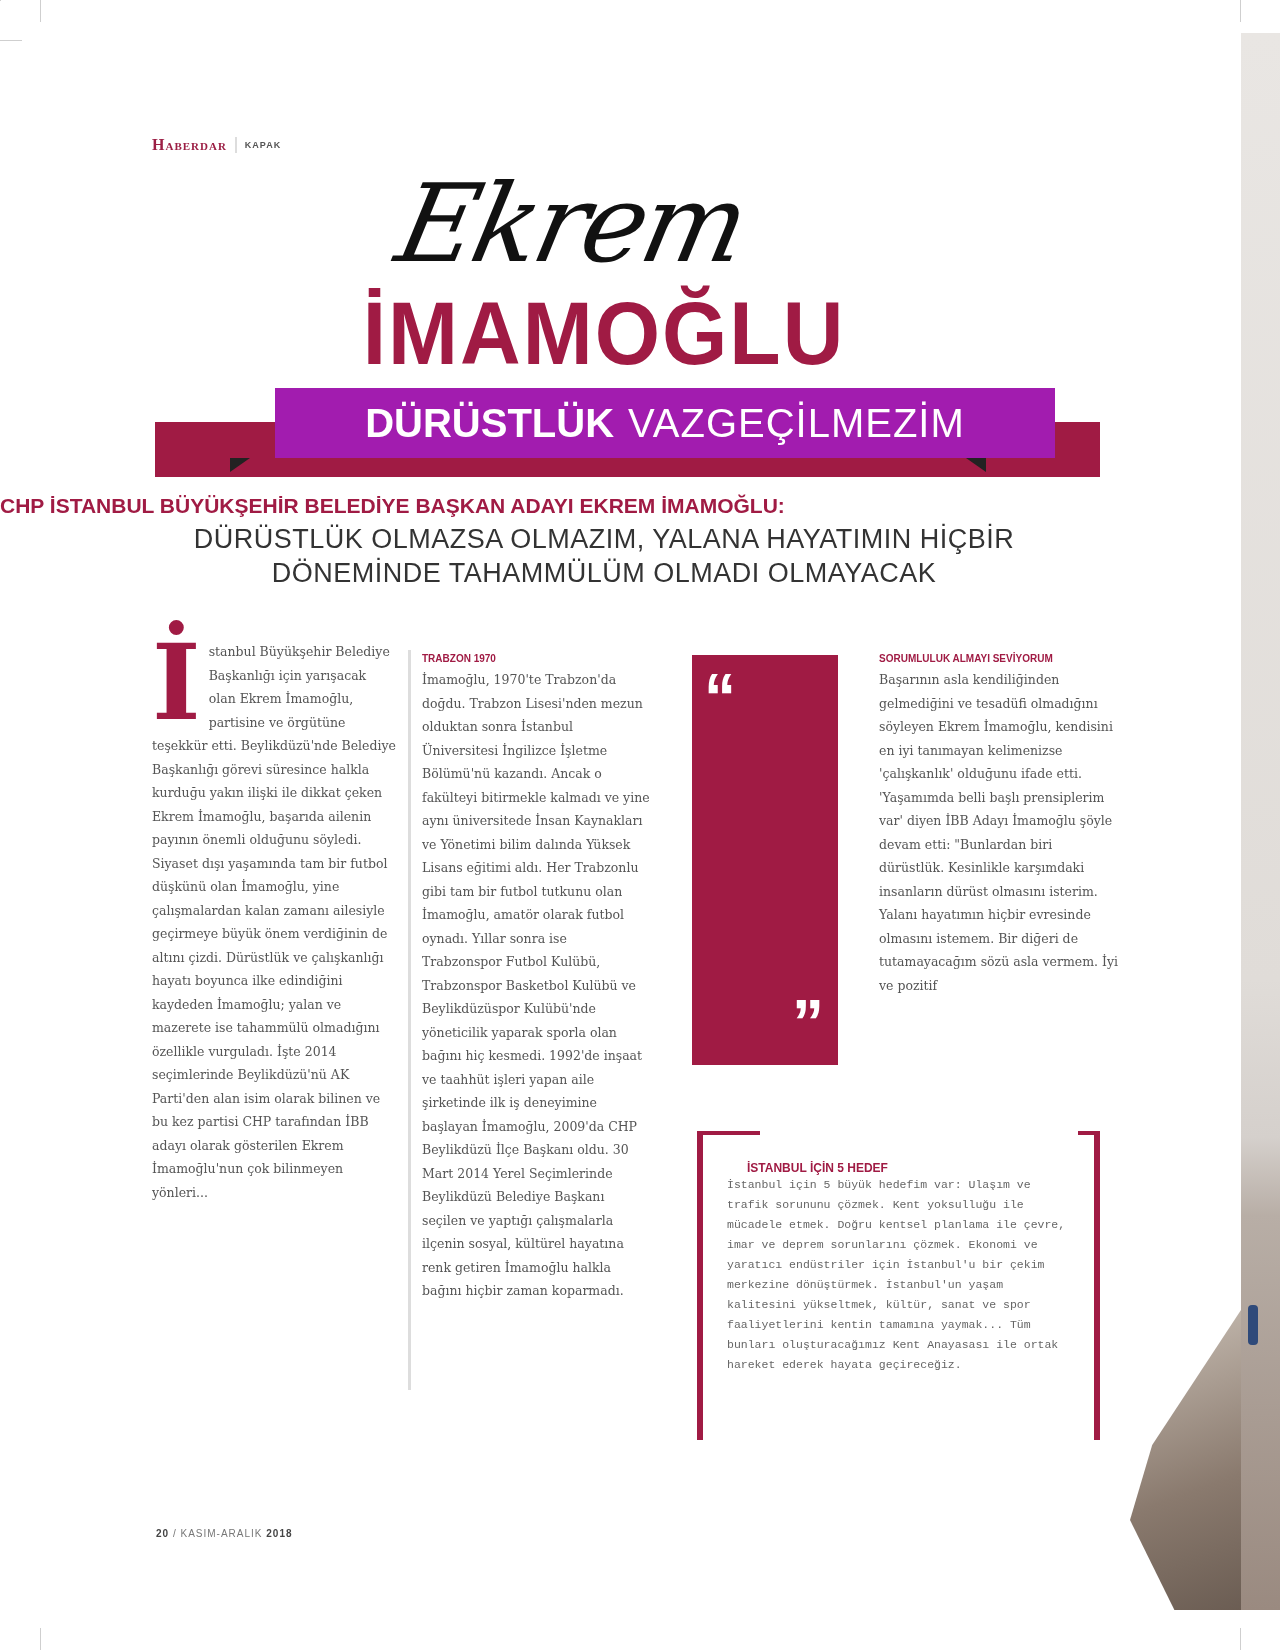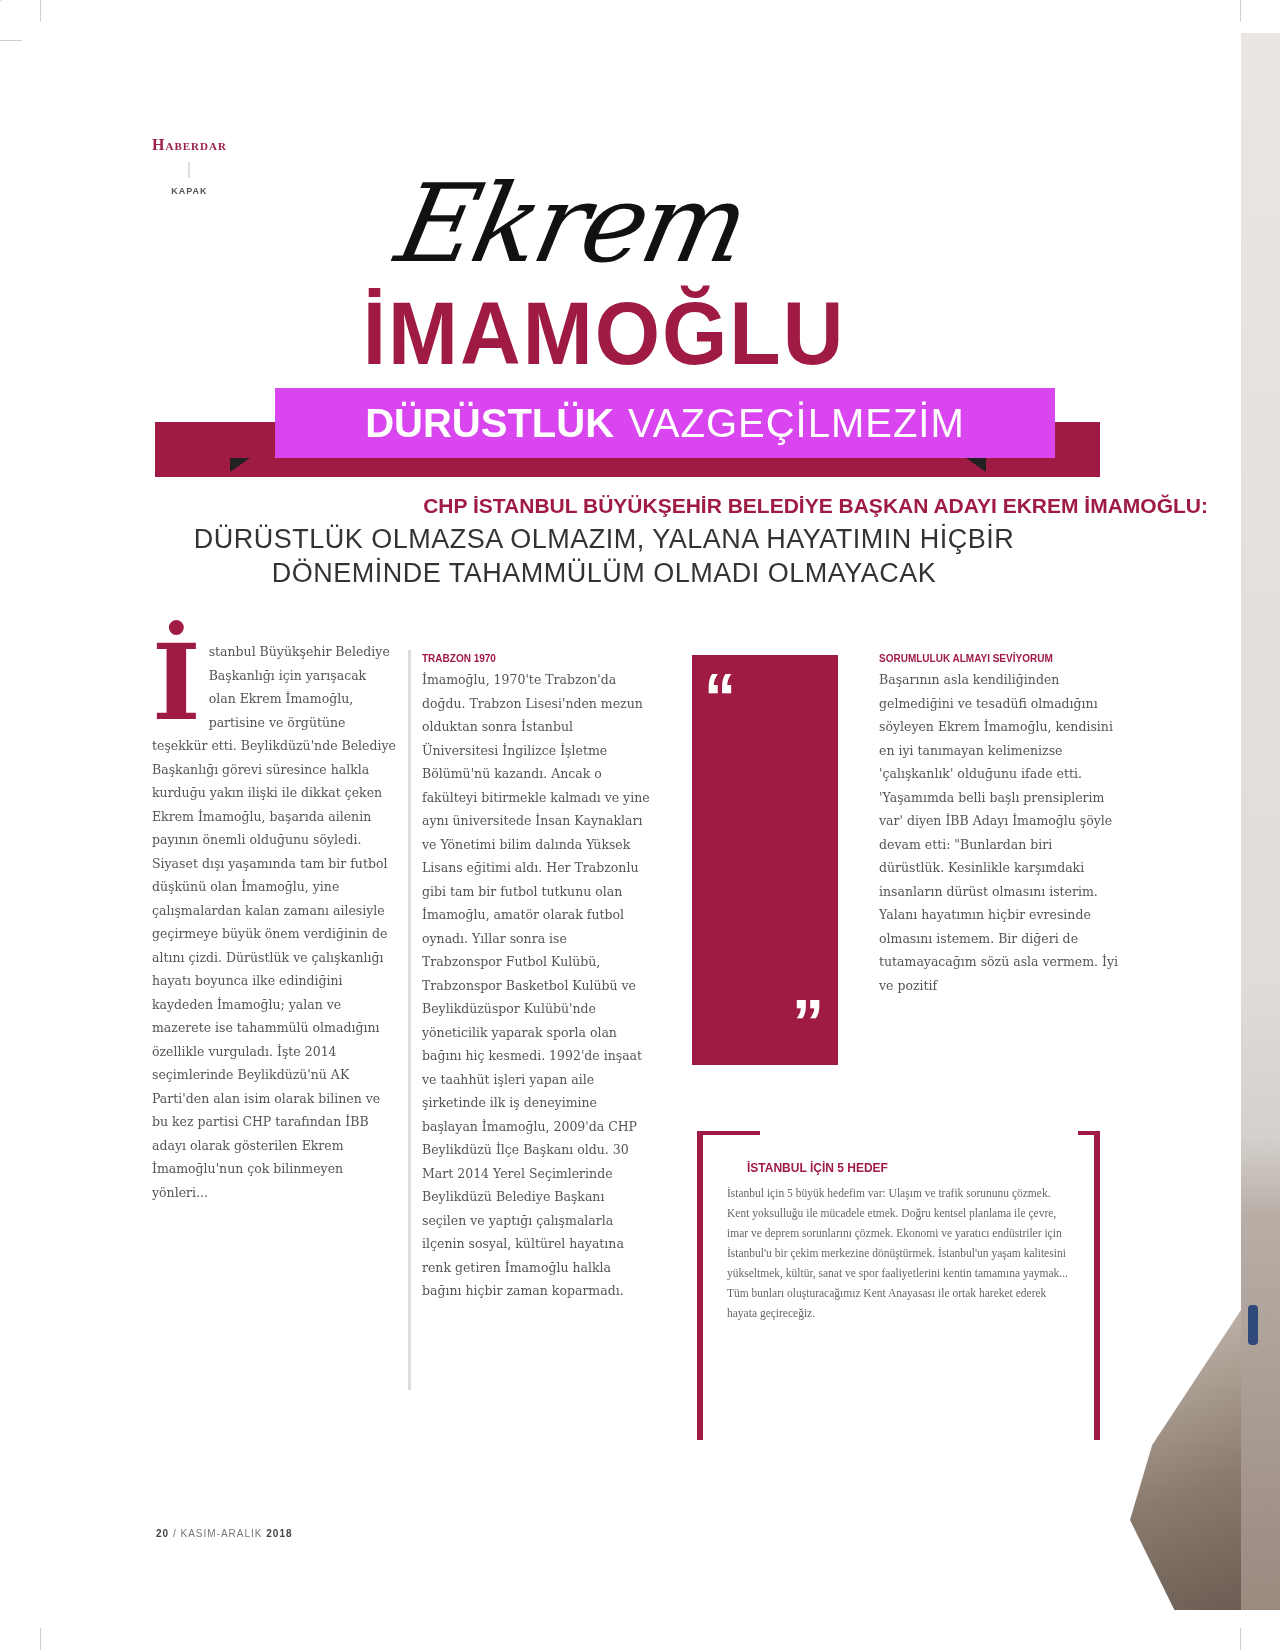--- a/index.html
+++ b/index.html
@@ -1,50 +1,50 @@
 <!DOCTYPE html>
 <html><head>
 <meta charset="utf-8">
 <style>
   html, body { margin:0; padding:0; }
   body { width:1280px; height:1650px; background:#ffffff; position:relative; overflow:hidden; font-family:"DejaVu Serif", serif; color:#444; }
   .abs { position:absolute; }
   .crop { position:absolute; background:#cfcfcf; }
-  .header { left:152px; top:136px; display:flex; align-items:center; gap:8px;flex-direction:column; }
+  .header { left:152px; top:136px; display:flex; align-items:center; gap:8px; }
   .brand { font-family:"Liberation Serif", serif; font-weight:bold; font-size:16px; letter-spacing:1px; color:#9c1f45; font-variant:small-caps; }
   .sep { width:2px; height:16px; background:#ddd; }
   .section { font-family:"Liberation Sans", sans-serif; font-size:9px; font-weight:bold; letter-spacing:1px; color:#555; }
   .script { left:400px; top:170px; font-family:"DejaVu Serif", serif; font-style:italic; font-size:108px; color:#111; letter-spacing:-4px; transform:skewX(-12deg); line-height:1; }
   .surname { left:0; width:1208px; text-align:center; top:292px; font-family:"Liberation Sans", sans-serif; font-weight:bold; font-size:84px; color:#a01b44; letter-spacing:2px; line-height:1; transform:scaleY(1.05); }
   .banner-back { left:155px; top:422px; width:945px; height:55px; background:#a01b44; }
-  .banner-front { left:275px; top:388px; width:780px; height:70px; background:#d946ef; display:flex; justify-content:center; align-items:center; gap:14px;text-align:right; }
+  .banner-front { left:275px; top:388px; width:780px; height:70px; background:#a21caf; display:flex; justify-content:center; align-items:center; gap:14px;text-align:right; }
   .fold-l { left:230px; top:458px; width:0; height:0; border-left:0 solid transparent; border-right:20px solid transparent; border-top:14px solid #222; }
   .fold-r { left:966px; top:458px; width:0; height:0; border-left:20px solid transparent; border-top:14px solid #222; }
   .banner-bold { font-family:"Liberation Sans", sans-serif; font-weight:bold; font-size:40px; color:#fff; }
   .banner-light { font-family:"Liberation Sans", sans-serif; font-size:40px; color:#fff; letter-spacing:1px; }
-  .sub1 { left:0; width:1208px; text-align:right; top:494px; font-family:"Liberation Sans", sans-serif; font-weight:bold; font-size:21px; color:#a01b44; }
+  .sub1 { left:0; width:1208px; text-align:left; top:494px; font-family:"Liberation Sans", sans-serif; font-weight:bold; font-size:21px; color:#a01b44; }
   .sub2 { left:0; width:1208px; text-align:center; top:522px; font-family:"Liberation Sans", sans-serif; font-size:27px; color:#333; line-height:34px; letter-spacing:0.5px; }
   .body { font-family:"DejaVu Serif", serif; font-size:12.5px; line-height:23.5px; color:#555; }
   .col1 { left:152px; top:640px; width:245px; }
   .dropcap { float:left; font-family:"DejaVu Serif", serif; font-size:104px; line-height:78px; color:#a01b44; margin:4px 8px 0 0; font-weight:bold; }
   .rule { left:408px; top:650px; width:3px; height:740px; background:#ddd; }
   .col2 { left:422px; top:650px; width:228px; }
   .subhead { font-family:"Liberation Sans", sans-serif; font-weight:bold; font-size:10px; color:#a01b44; line-height:18px; }
   .quotebox { left:692px; top:655px; width:146px; height:410px; background:#a01b44; }
   .qopen { position:absolute; left:12px; top:10px; font-family:"Liberation Sans", sans-serif; font-weight:bold; font-size:64px; color:#fff; line-height:1; }
   .qtext { position:absolute; left:12px; top:75px; width:128px; font-family:"Liberation Sans", sans-serif; font-weight:bold; font-size:9.5px; line-height:16.5px; color:#fff; letter-spacing:0.6px; }
   .qclose { position:absolute; right:14px; top:336px; font-family:"Liberation Sans", sans-serif; font-weight:bold; font-size:64px; color:#fff; line-height:1; }
   .col4 { left:858px; top:650px; width:240px;margin-left:21px; }
   .infobox { left:697px; top:1131px; width:403px; height:309px; }
   .ib-left { position:absolute; left:0; top:0; width:6px; height:309px; background:#a01b44; }
   .ib-top-l { position:absolute; left:0; top:0; width:63px; height:4px; background:#a01b44; }
   .ib-right { position:absolute; right:0; top:0; width:6px; height:309px; background:#a01b44; }
   .ib-top-r { position:absolute; right:0; top:0; width:22px; height:4px; background:#a01b44; }
   .ib-head { position:absolute; left:30px; top:30px; font-family:"Liberation Sans", sans-serif; font-weight:bold; font-size:12px; color:#a01b44;margin-left:20px; }
-  .ib-text { position:absolute; left:30px; top:52px; width:345px; font-family:Liberation Serif, serif; font-size:11.5px; line-height:20px; color:#666; }
+  .ib-text { position:absolute; left:30px; top:44px; width:345px; font-family:Liberation Mono, monospace; font-size:11.5px; line-height:20px; color:#666; }
   .footer { left:156px; top:1528px; font-family:"Liberation Sans", sans-serif; font-size:10px; color:#777; letter-spacing:1px; }
   .footer b { color:#444; }
   .photo-edge { left:1241px; top:33px; width:39px; height:1577px; background:linear-gradient(to bottom,#e9e6e3 0%,#e0dcd8 60%,#d5d0cc 70%,#b8aea6 75%,#9a8a80 100%); }
   .photo-shoulder { left:1130px; top:1310px; width:111px; height:300px; background:linear-gradient(160deg,#c9bfb5,#8a7a6e 60%,#6b5d53); clip-path:polygon(100% 0,100% 100%,40% 100%,0 70%,20% 45%); }
   .photo-blue { left:1248px; top:1305px; width:10px; height:40px; background:#2f4a7a; border-radius:4px; }
 </style>
 </head>
 <body>
 
 <div class="crop abs" style="left:0;top:0;width:1px;height:1px;"></div>

